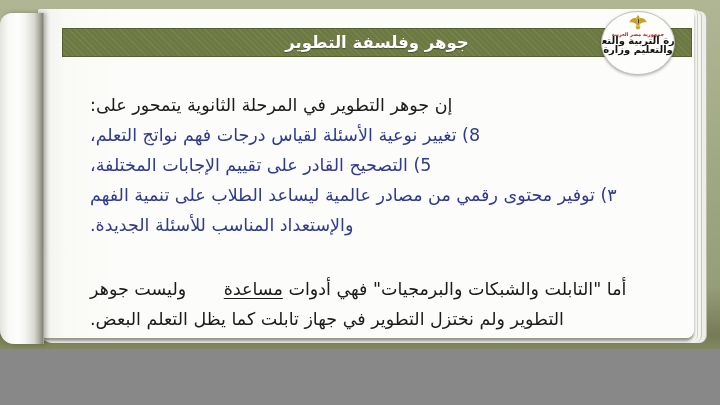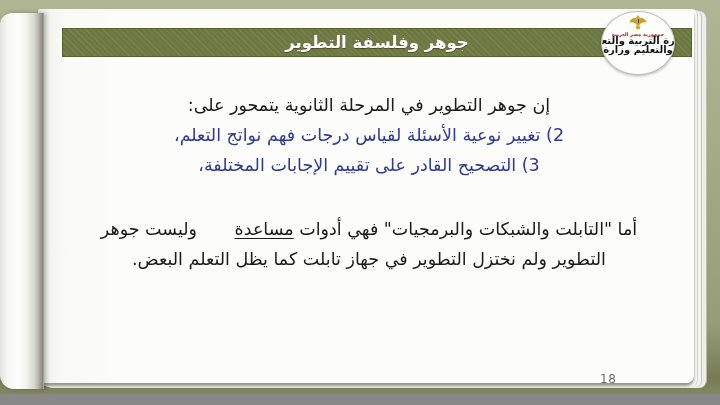--- a/index.html
+++ b/index.html
@@ -1,18 +1,18 @@
 <!DOCTYPE html>
 <html lang="ar" dir="rtl" style="--background-sage: #a3ab84; --header-green: #6d7942; --title-text: #ffffff; --point-blue: #2e3a94; --body-black: #1b1b1b; --page-white: #fcfcfa;"><head>
 <meta charset="utf-8">
 <style>
   html,body{margin:0;padding:0;background:#888;}
   .stage{
     position:relative;
-    width:720px;height:394px;
+    width:720px;height:349px;
     overflow:hidden;
     font-family:"DejaVu Sans", sans-serif;
     background:linear-gradient(180deg,#b0b694 0%, var(--background-sage,#a3ab84) 40%, #969e77 82%, #767b55 96%, #82885f 100%);
   }
   
   .page-layer{position:absolute;background:#eeeee9;}
   .layer1{left:44px;top:11px;right:13px;bottom:6px;border-radius:8px;border-right:1px solid #b9b9ae;background:#ececе6;background:#ececе6;}
   .layer2{left:42px;top:10px;right:18px;bottom:7px;border-radius:7px;border-right:1px solid #c6c6bb;background:#f4f4f0;}
   .layer3{left:40px;top:9px;right:22px;bottom:8px;border-radius:6px;border-right:1px solid #d2d2c7;background:#f9f9f5;}
   .main-page{
@@ -50,21 +50,21 @@
     box-shadow:0 1px 3px rgba(0,0,0,0.3);
     display:flex;flex-direction:column;align-items:center;justify-content:flex-start;
     padding-top:2px;box-sizing:border-box;z-index:5;
     overflow:hidden;
   }
   .logo-banner{color:#b0251f;font-size:5px;font-weight:bold;line-height:6px;white-space:nowrap;}
   .logo-line{color:#141414;font-size:10px;font-weight:bold;line-height:8.5px;white-space:nowrap;}
   
   .content{
     position:absolute;right:72px;left:90px;top:90px;
-    direction:rtl;text-align:center;
+    direction:rtl;text-align:left;
     font-size:17.5px;line-height:30px;
     color:var(--body-black,#1b1b1b);
   }
   .point{color:var(--point-blue,#2e3a94);}
   .closing{margin:34px 0 0 0;}
   .u{text-decoration:underline;text-underline-offset:3px;margin-left:32px;}
   .page-number{
     position:absolute;left:600px;top:372px;
     font-size:12px;color:#6e6e6e;letter-spacing:0.5px;direction:ltr;
   }
@@ -98,20 +98,21 @@
         <rect x="12.4" y="6" width="0.9" height="5" fill="#000000"></rect>
       </svg>
     </span>
     <span class="logo-banner">جمهورية مصر العربية</span>
     <span class="logo-line">وزارة التربية والتعليم</span>
     <span class="logo-line">والتعليم وزارة</span>
   </div>
 
   <div class="content">
     <div class="line intro">إن جوهر التطوير في المرحلة الثانوية يتمحور على:</div>
-    <div class="line point">2) تغيير نوعية الأسئلة لقياس درجات فهم نواتج التعلم،</div>
-    <div class="line point">3) التصحيح القادر على تقييم الإجابات المختلفة،</div>
+    <div class="line point">8) تغيير نوعية الأسئلة لقياس درجات فهم نواتج التعلم،</div>
+    <div class="line point">5) التصحيح القادر على تقييم الإجابات المختلفة،</div>
+    <div class="line point">٣) توفير محتوى رقمي من مصادر عالمية ليساعد الطلاب على تنمية الفهم والإستعداد المناسب للأسئلة الجديدة.</div>
     <p class="closing"><span>أما "التابلت والشبكات والبرمجيات" فهي أدوات </span><span class="u">مساعدة</span><span> وليست جوهر التطوير ولم نختزل التطوير في جهاز تابلت كما يظل التعلم البعض.</span></p>
   </div>
 
   <div class="page-number">18</div>
 
 </div>
 
 </body></html>

